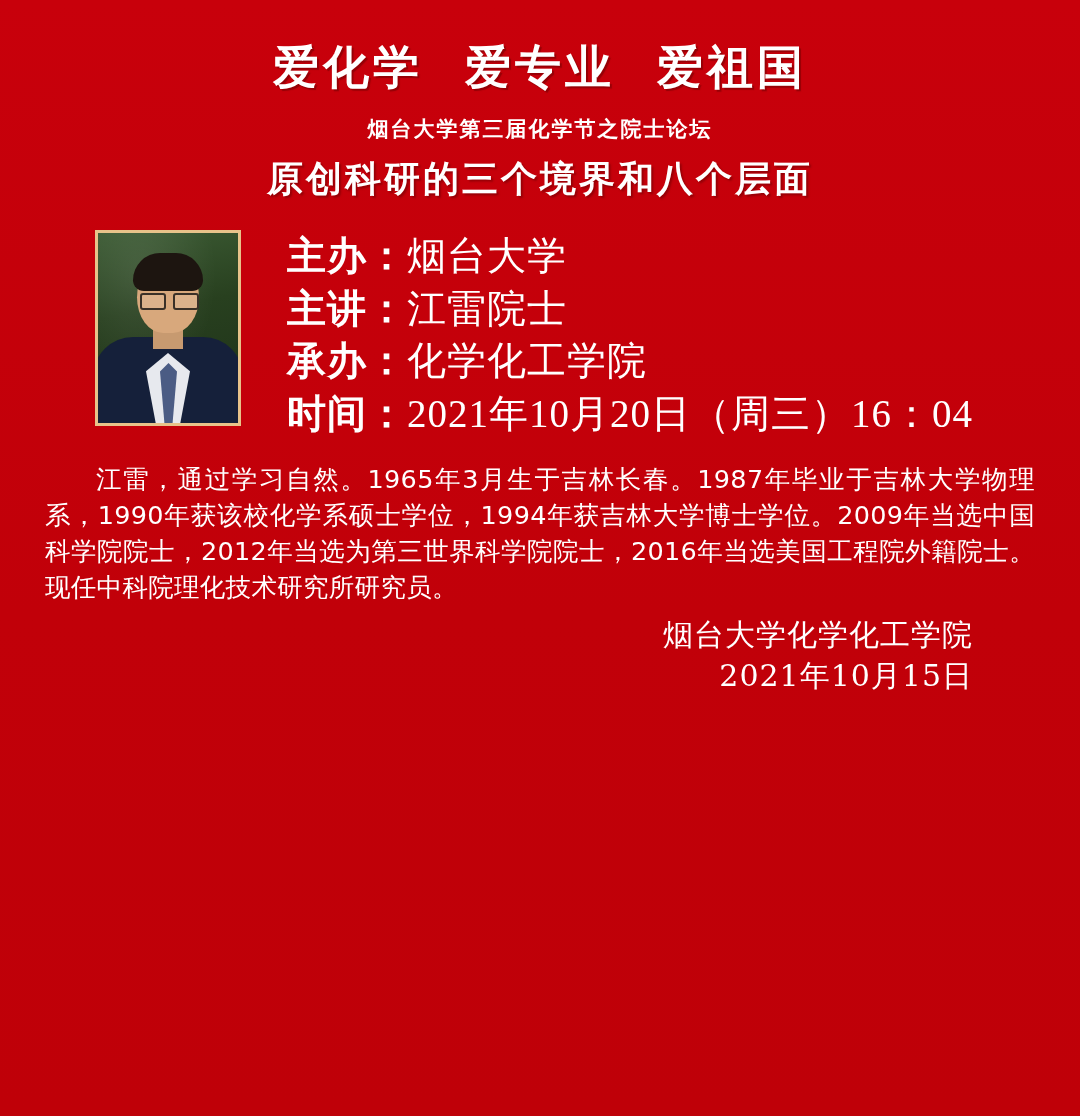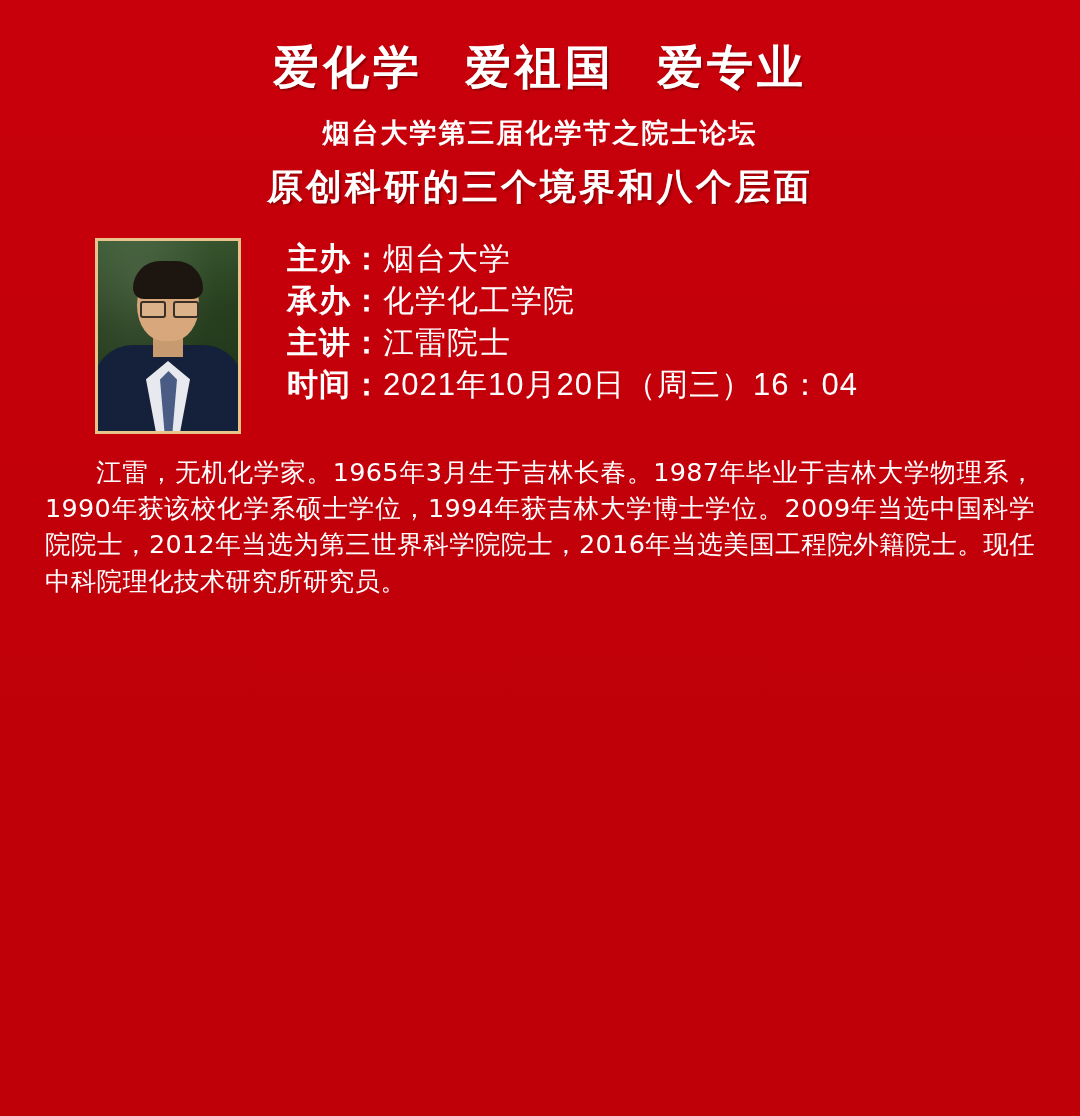--- a/index.html
+++ b/index.html
@@ -38,21 +38,21 @@
     font-weight: bold;
     color: #ffffff;
     letter-spacing: 4px;
     text-shadow: 2px 2px 1px rgba(90,0,0,0.45);
   }
 
   .subtitle {
     text-align: center;
     margin-top: 16px;
     font-family: "DejaVu Serif", "Liberation Serif", serif;
-    font-size: 27px;
+    font-size: 21px;
     font-weight: bold;
     letter-spacing: 2px;
     color: #ffffff;
   }
 
   .main-title {
     text-align: center;
     margin-top: 12px;
     font-family: "DejaVu Sans", "Liberation Sans", sans-serif;
     font-size: 36px;
@@ -152,22 +152,22 @@
     bottom: 0;
     width: 17px;
     height: 60px;
     margin-left: -8px;
     background: #4b5c84;
     clip-path: polygon(50% 0, 100% 14%, 74% 100%, 26% 100%, 0 14%);
   }
 
   .info-lines {
     margin-left: 46px;
-    font-family: Liberation Sans, sans-serif;
-    font-size: 31px;
+    font-family: Liberation Serif, serif;
+    font-size: 39px;
     line-height: 1.35;
     letter-spacing: 1px;
   }
   .info-lines .row { white-space: nowrap; }
   .info-lines .label { font-weight: bold; }
 
   
   .body-text {
     margin: 20px 34px 0 34px;
     font-family: "DejaVu Sans", "Liberation Sans", sans-serif;
@@ -193,22 +193,22 @@
     letter-spacing: 1px;
   }
 </style>
 </head>
 <body>
 
 <div class="poster">
 
   <div class="slogan-row">
     <span class="slogan">爱化学</span>
+    <span class="slogan">爱专业</span>
     <span class="slogan">爱祖国</span>
-    <span class="slogan">爱专业</span>
   </div>
 
   <div class="subtitle">烟台大学第三届化学节之院士论坛</div>
 
   <div class="main-title">原创科研的三个境界和八个层面</div>
 
   <div class="info-block">
     <div class="photo-frame">
       <div class="photo-inner">
         <div class="p-body"></div>
@@ -220,29 +220,33 @@
         <div class="p-glass-l"></div>
         <div class="p-glass-r"></div>
       </div>
     </div>
 
     <div class="info-lines">
       <div class="row">
         <span class="label">主办：</span><span>烟台大学</span>
       </div>
       <div class="row">
+        <span class="label">主讲：</span><span>江雷院士</span>
+      </div>
+      <div class="row">
         <span class="label">承办：</span><span>化学化工学院</span>
       </div>
       <div class="row">
-        <span class="label">主讲：</span><span>江雷院士</span>
-      </div>
-      <div class="row">
         <span class="label">时间：</span><span>2021年10月20日（周三）16：04</span>
       </div>
     </div>
   </div>
 
   <div class="body-text">
-    <p>江雷，无机化学家。1965年3月生于吉林长春。1987年毕业于吉林大学物理系，1990年获该校化学系硕士学位，1994年获吉林大学博士学位。2009年当选中国科学院院士，2012年当选为第三世界科学院院士，2016年当选美国工程院外籍院士。现任中科院理化技术研究所研究员。</p>
-  </div>
-
+    <p>江雷，通过学习自然。1965年3月生于吉林长春。1987年毕业于吉林大学物理系，1990年获该校化学系硕士学位，1994年获吉林大学博士学位。2009年当选中国科学院院士，2012年当选为第三世界科学院院士，2016年当选美国工程院外籍院士。现任中科院理化技术研究所研究员。</p>
+  </div>
+
+  <div class="footer">
+    <div>烟台大学化学化工学院</div>
+    <div>2021年10月15日</div>
+  </div>
 
 </div>
 
 </body></html>

